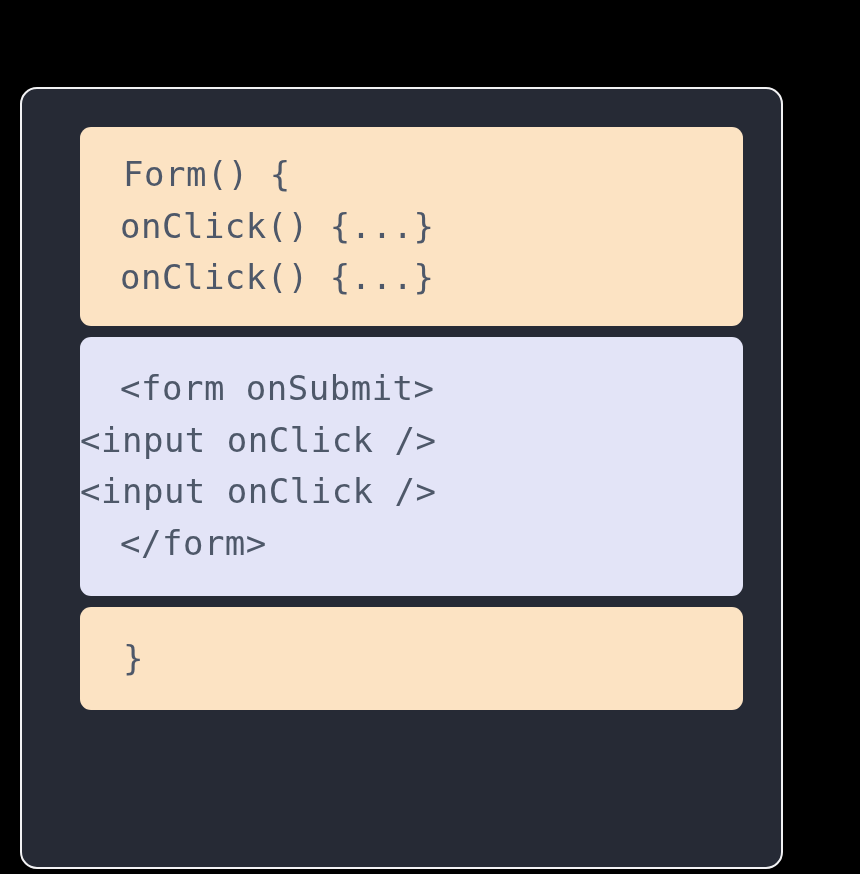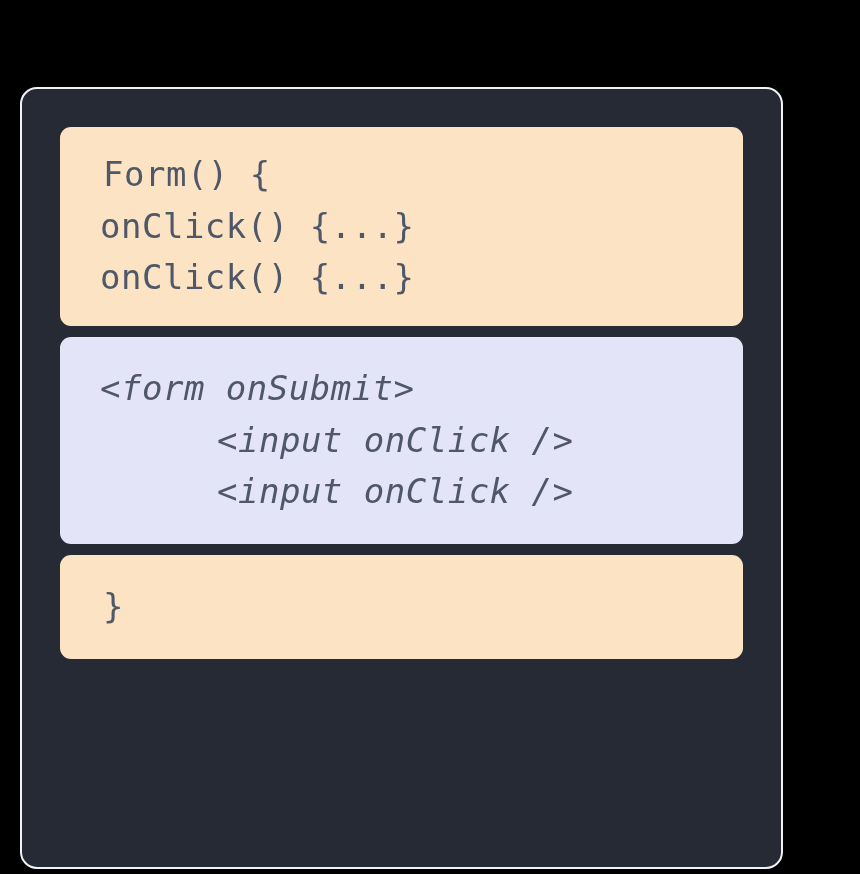--- a/index.html
+++ b/index.html
@@ -39,27 +39,27 @@
   }
 
   
   .block {
     box-sizing: border-box;
     border-radius: 11px;
     padding: 14px 0 14px 0;
     display: flex;
     flex-direction: column;
     justify-content: flex-end;
+    margin-left: 20px;
   }
   .block-component {
     background: #FCE3C3;
   }
   .block-markup {
     background: #E3E4F7;
-    font-style: italic;
   }
 
   .block-open {
     padding-top: 22px;
     padding-bottom: 22px;
   }
   .block-children {
     padding-top: 26px;
     padding-bottom: 26px;
   }
@@ -72,39 +72,40 @@
     font-family: "DejaVu Sans Mono", monospace;
     font-size: 34px;
     line-height: 1.52;
     color: #4E5869;
     white-space: pre;
     letter-spacing: 0.5px;
   }
 
   .indent-0 { padding-left: 43px; }
   .indent-1 { padding-left: 40px; }
-  .indent-2 { padding-left: 157px; }
+  .indent-2 { }
 </style>
 </head>
 <body>
 
 <div class="stage">
 
   <div class="code-card">
 
     <div class="block block-component block-open">
       <div class="code-line indent-0">Form() {</div>
       <div class="code-line indent-1">onClick() {...}</div>
       <div class="code-line indent-1">onClick() {...}</div>
     </div>
 
     <div class="block block-markup block-children">
       <div class="code-line indent-1">&lt;form onSubmit&gt;</div>
       <div class="code-line indent-2">&lt;input onClick /&gt;</div>
       <div class="code-line indent-2">&lt;input onClick /&gt;</div>
+      <div class="code-line indent-1">&lt;/form&gt;</div>
     </div>
 
     <div class="block block-component block-close">
       <div class="code-line indent-0">}</div>
     </div>
 
   </div>
 </div>
 
 </body></html>

